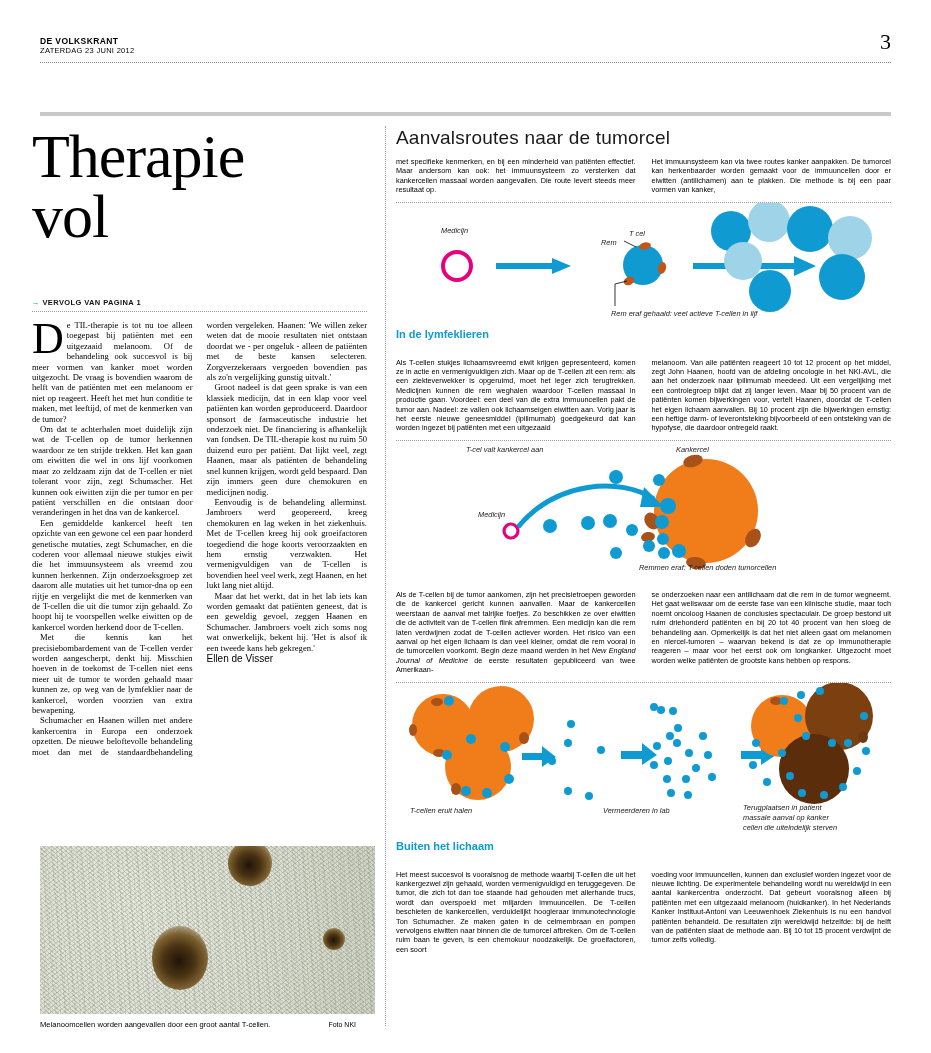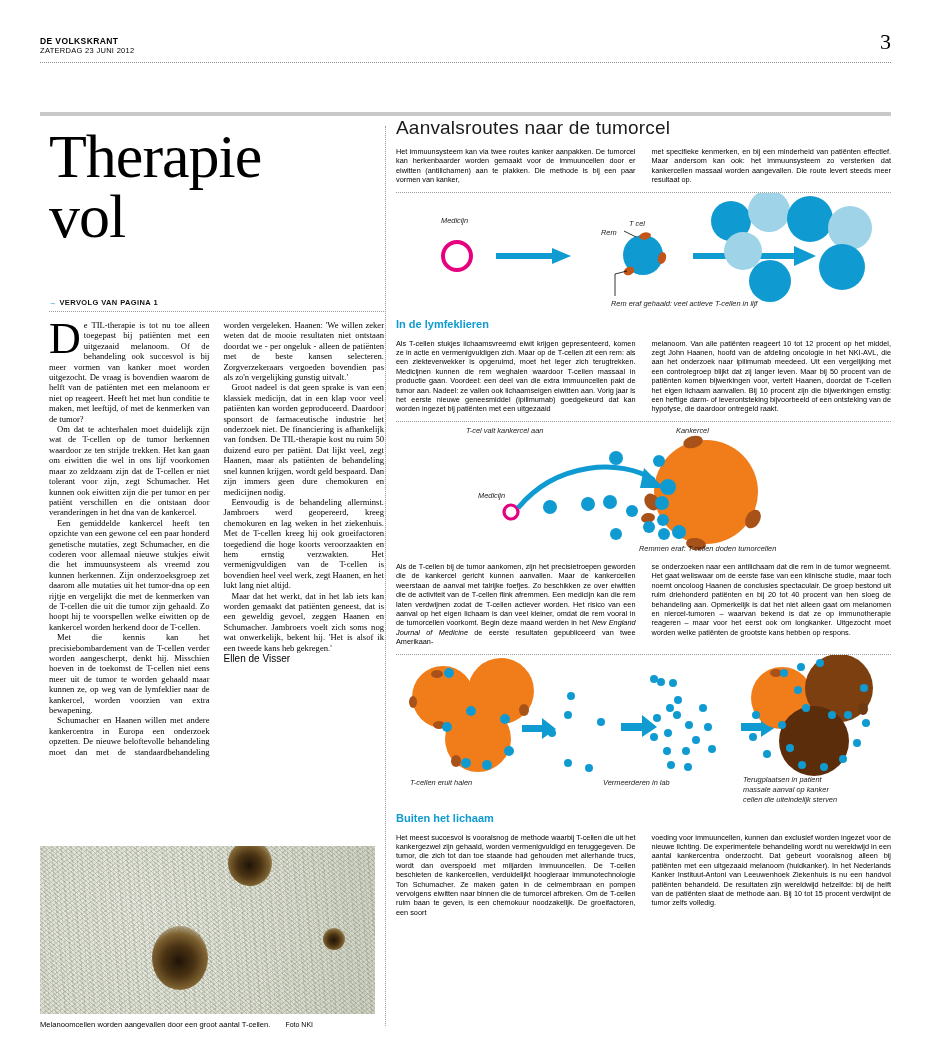--- a/index.html
+++ b/index.html
@@ -18,21 +18,21 @@
   .rule-dot{position:absolute;left:40px;width:851px;height:0;
             border-top:1px dotted #8a8a8a;}
 
   .section-title{position:absolute;right:40px;top:68px;
                  font-family:"Liberation Serif",serif;font-weight:bold;
                  font-size:27px;line-height:30px;letter-spacing:-0.2px;}
 
   .rule-grey{position:absolute;left:40px;width:851px;height:4px;background:#c9c9c9;}
 
   
-  .left{position:absolute;left:49px;top:126px;width:335px;}
+  .left{position:absolute;left:32px;top:126px;width:335px;}
   .headline{font-family:"Liberation Serif",serif;font-size:62px;line-height:60px;
             letter-spacing:-1px;margin:0 0 0 0;font-weight:normal;}
   .jump{font-family:"Liberation Sans",sans-serif;font-size:7.5px;font-weight:bold;
         letter-spacing:.4px;color:#111;margin-top:52px;}
   .jump .arrow{color:#1c9ac9;font-weight:bold;}
   .jump-rule{margin-top:4px;border-top:1px dotted #9b9b9b;height:0;}
 
   .cols{margin-top:8px;column-count:2;column-gap:14px;column-fill:auto;height:440px;}
   .cols p{margin:0;font-size:8.6px;line-height:10.4px;text-align:justify;
           hyphens:auto;-webkit-hyphens:auto;text-indent:8px;}
@@ -49,41 +49,41 @@
      background-image:
        repeating-linear-gradient(42deg, rgba(120,125,105,.30) 0 1px, rgba(255,255,255,0) 1px 3px),
        repeating-linear-gradient(-37deg, rgba(110,118,100,.24) 0 1px, rgba(255,255,255,0) 1px 4px),
        repeating-linear-gradient(85deg, rgba(140,145,128,.18) 0 1px, rgba(255,255,255,0) 1px 5px);
   }
   .photo .bg{position:absolute;inset:0;
      background:radial-gradient(circle at 30% 40%, #e7e9df 0%, #dde0d3 55%, #ced2c2 100%);}
   .blob{position:absolute;border-radius:50%;
         background:radial-gradient(circle at 48% 55%, #201408 0%, #4a3313 34%, #7d6131 60%, rgba(150,126,80,.45) 80%, rgba(180,165,130,0) 100%);
         filter:blur(0.4px);}
-  .photo-cap{position:absolute;left:40px;top:1020px;width:273px;
+  .photo-cap{position:absolute;left:40px;top:1020px;width:316px;
              font-family:"Liberation Sans",sans-serif;font-size:7.6px;line-height:10px;
              display:flex;justify-content:space-between;}
   .photo-cap .credit{font-size:7px;}
 
   
   .vdiv{position:absolute;left:385px;top:126px;width:0;height:900px;
         border-left:1px dotted #9b9b9b;}
 
   
-  .info{position:absolute;left:396px;top:116px;width:495px;}
+  .info{position:absolute;left:396px;top:126px;width:495px;}
   .info-title{font-family:"Liberation Sans",sans-serif;font-weight:300;
               font-size:19px;line-height:24px;letter-spacing:.2px;color:#1a1a1a;}
   .info-intro{margin-top:7px;column-count:2;column-gap:16px;}
   .info-intro p{margin:0;font-family:"Liberation Sans",sans-serif;font-size:7.3px;
                 line-height:9.4px;text-align:justify;}
   .dots{border-top:1px dotted #9b9b9b;height:0;margin:7px 0 0 0;}
 
   .blk-title{font-family:"Liberation Sans",sans-serif;font-weight:bold;
              font-size:11px;line-height:13px;color:#0f9bd1;margin-top:7px;}
-  .blk-body{margin-top:8px;column-count:2;column-gap:16px;}
+  .blk-body{margin-top:17px;column-count:2;column-gap:16px;}
   .blk-body p{margin:0;font-family:"Liberation Sans",sans-serif;font-size:7.3px;
               line-height:9.4px;text-align:justify;}
   .blk-body .it{font-style:italic;}
 
   .fig{position:relative;width:495px;}
   .fig svg{display:block;}
   .lbl{font-family:"Liberation Sans",sans-serif;font-style:italic;font-size:7.4px;
        fill:#1a1a1a;}
 </style>
 </head>
@@ -136,22 +136,22 @@
     <span class="credit">Foto NKI</span>
   </div>
 
   <div class="vdiv"></div>
 
   <div class="info">
 
     <div class="info-title">Aanvalsroutes naar de tumorcel</div>
 
     <div class="info-intro">
+      <p>met specifieke kenmerken, en bij een minderheid van patiënten effectief. Maar andersom kan ook: het immuunsysteem zo versterken dat kankercellen massaal worden aangevallen. Die route levert steeds meer resultaat op.</p>
       <p>Het immuunsysteem kan via twee routes kanker aanpakken. De tumorcel kan herkenbaarder worden gemaakt voor de immuuncellen door er eiwitten (antilichamen) aan te plakken. Die methode is bij een paar vormen van kanker,</p>
-      <p>met specifieke kenmerken, en bij een minderheid van patiënten effectief. Maar andersom kan ook: het immuunsysteem zo versterken dat kankercellen massaal worden aangevallen. Die route levert steeds meer resultaat op.</p>
     </div>
     <div class="dots"></div>
 
     <div class="fig">
       <svg width="495" height="118" viewBox="0 0 495 118">
 
         <circle cx="61" cy="63" r="14" fill="none" stroke="#e6007e" stroke-width="4"></circle>
         <text class="lbl" x="45" y="30">Medicijn</text>
 
         <g>

